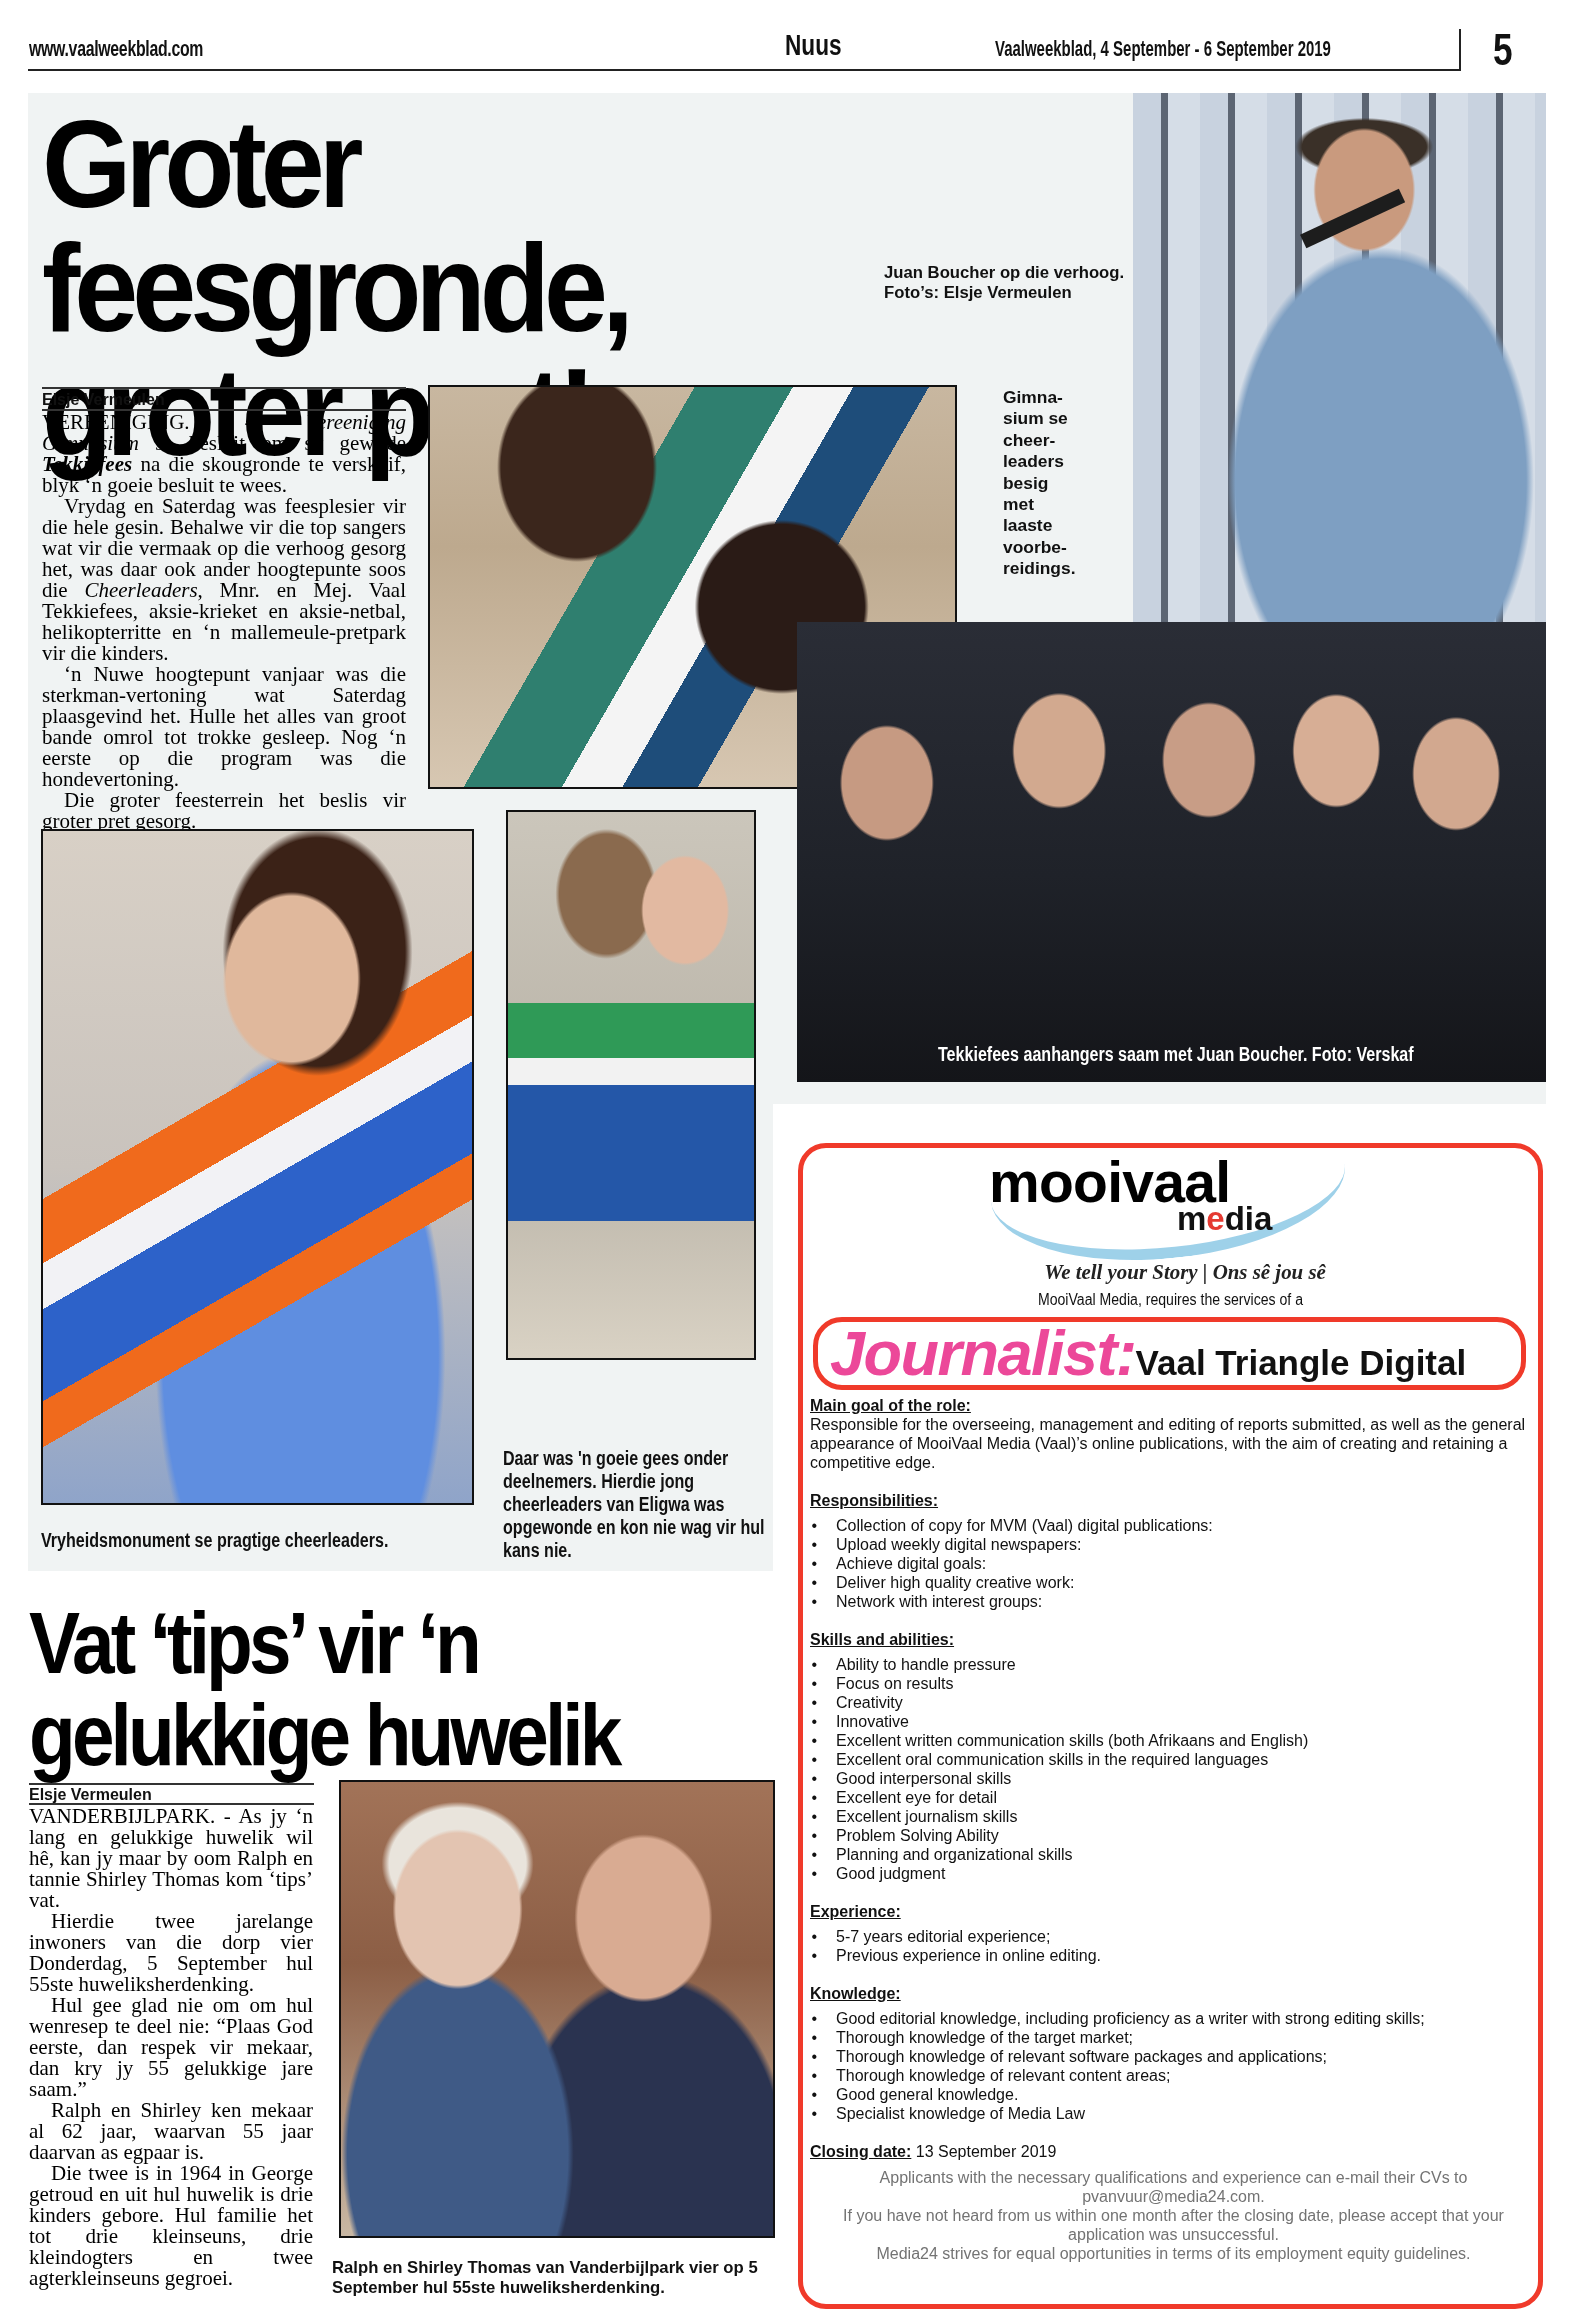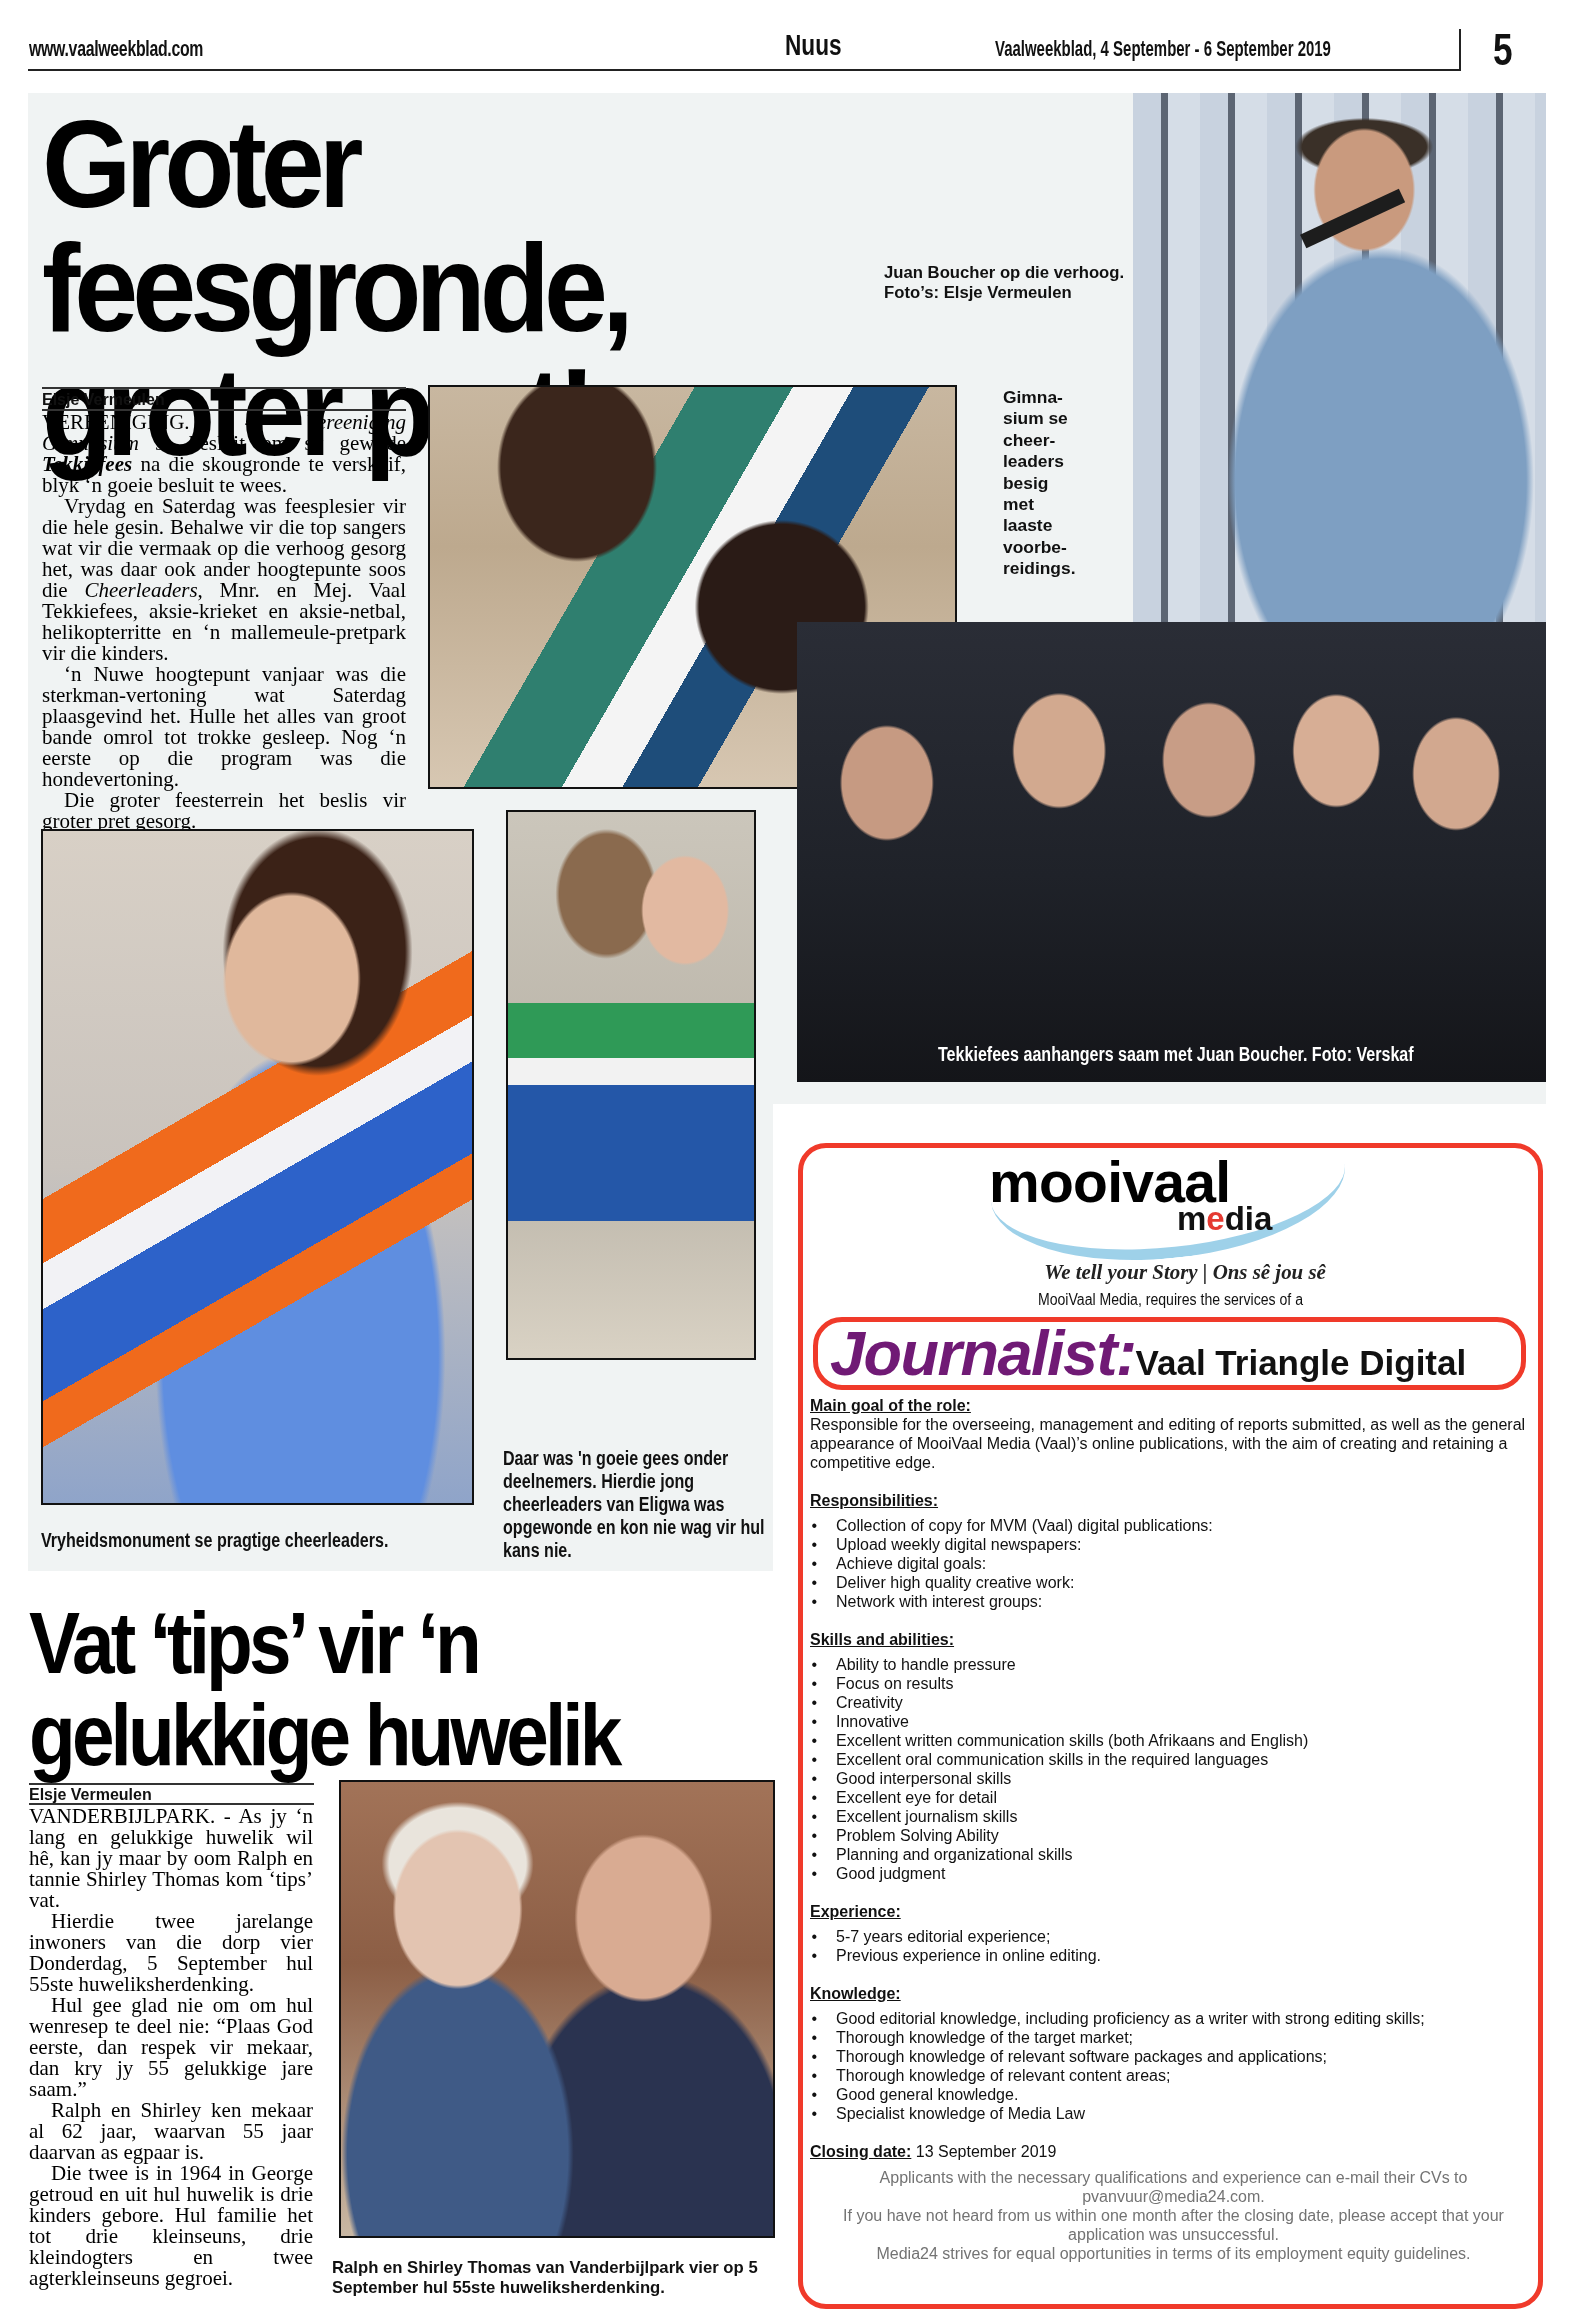--- a/index.html
+++ b/index.html
@@ -92,21 +92,21 @@
   .ad-wrap { left: 775px; top: 1107px; width: 771px; height: 1207px; background: #fff; }
   .ad-box { left: 798px; top: 1143px; width: 745px; height: 1166px; border: 5.8px solid #f03a2a; border-radius: 28px; background: #fff; }
   .logo-swoosh { left: 992px; top: 1149px; width: 356px; height: 109px; border-bottom: 11.6px solid #8ec9e6; border-radius: 0 0 189px 189px / 0 0 80px 80px; transform: rotate(-6deg); opacity: 0.85; }
   .logo-mooivaal { left: 989px; top: 1149px; font: bold 57px "Liberation Sans", sans-serif; color: #000000; letter-spacing: -0.7px; }
   .logo-media { left: 1163px; top: 1200px; font: bold 33px "Liberation Sans", sans-serif; color: #111; margin-left: 14px; }
   .logo-media span.e { color: #e53a32; }
   .logo-tag { left: 1003px; top: 1259px; width: 364px; text-align: center; font: italic bold 22px "Liberation Serif", serif; color: #222; transform: scaleX(0.95); }
   .ad-intro { left: 807px; top: 1291px; width: 727px; text-align: center; font: 16px "Liberation Sans", sans-serif; transform: scaleX(0.88); }
   .job-box { left: 813px; top: 1317px; width: 713px; height: 73px; border: 5.1px solid #f03a2a; border-radius: 29px; }
   .job-title { left: 830px; top: 1317px; white-space: nowrap; }
-  .job-title .jt-red { font: italic bold 63px "Liberation Sans", sans-serif; color: #701a75; letter-spacing: -1.5px; }
+  .job-title .jt-red { font: italic bold 63px "Liberation Sans", sans-serif; color: #ec4899; letter-spacing: -1.5px; }
   .job-title .jt-black { font: bold 35px "Liberation Sans", sans-serif; color: #111; }
   .ad-body { left: 810px; top: 1396px; width: 727px; font: 16px/19px "Liberation Sans", sans-serif; color: #111; }
   .ad-body .sec-h { font-weight: bold; text-decoration: underline; }
   .ad-body ul { list-style: none; margin-top: 6px; }
   .ad-body li { position: relative; padding-left: 26px; }
   .ad-body li::before { content: "•"; position: absolute; left: 1.5px; }
   .ad-body .gap { height: 19px; }
   .ad-foot { left: 810px; top: 2168px; width: 727px; text-align: center; font: 16px/19px "Liberation Sans", sans-serif; color: #737373; }
 </style>
 </head>

